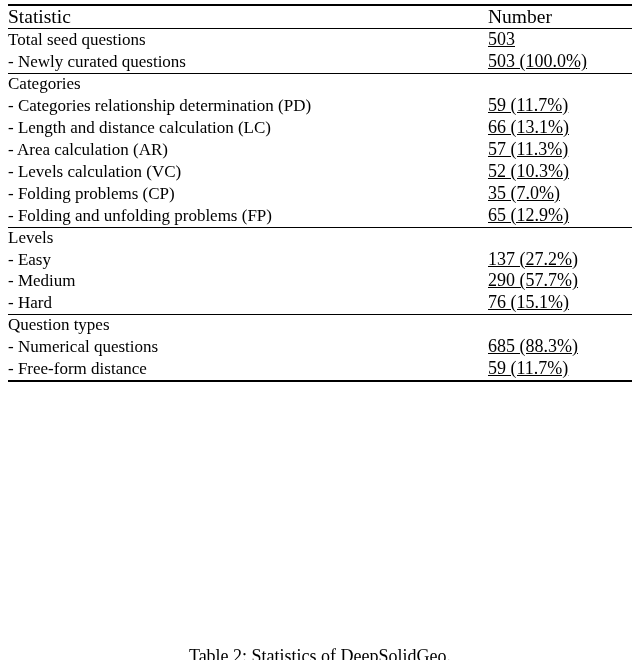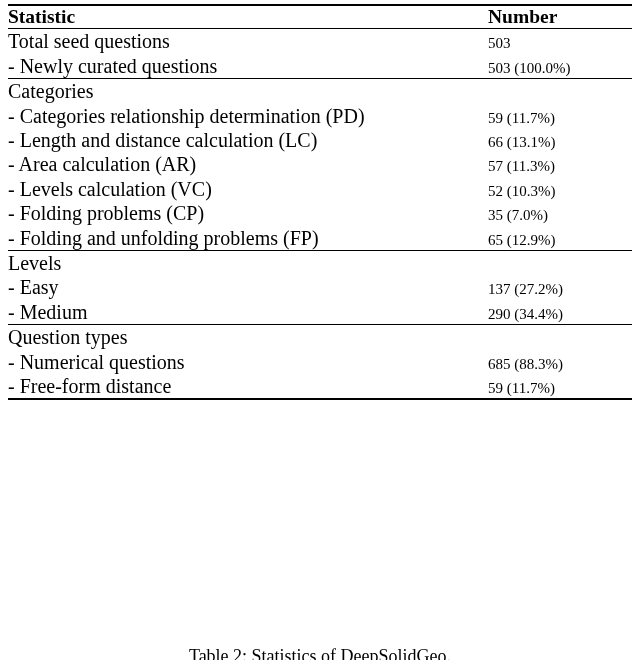--- a/index.html
+++ b/index.html
@@ -39,36 +39,37 @@
     border-top: 2.2px solid #000;
   }
   .rule-mid td {
     border-top: 1.1px solid #000;
   }
   .rule-bottom td {
     border-top: 2.2px solid #000;
   }
 
   .hdr-cell {
-    font-weight: bold;
+    font-weight: normal;
     font-size: 19.5px;
     padding: 5px 0 5px 4px;
     line-height: 1.15;
   }
   .cell {
-    font-size: 20px;
+    font-size: 17px;
     line-height: 1.22;
     padding: 3px 0 3px 4px;
     white-space: nowrap;
   }
   .cell-num {
-    font-size: 15px;
+    font-size: 18px;
     line-height: 1.22;
     padding: 3px 0 3px 0;
     white-space: nowrap;
+    text-decoration: underline;
   }
   .group-head {
     padding-top: 8px;
   }
   .pad-after {
     padding-bottom: 7px;
   }
   .caption {
     position: absolute;
     left: 0;
@@ -141,21 +142,25 @@
       <tr class="rule-mid">
         <td class="cell group-head">Levels</td>
         <td class="cell-num group-head"></td>
       </tr>
       <tr>
         <td class="cell">- Easy</td>
         <td class="cell-num">137 (27.2%)</td>
       </tr>
       <tr>
         <td class="cell">- Medium</td>
-        <td class="cell-num">290 (34.4%)</td>
+        <td class="cell-num">290 (57.7%)</td>
+      </tr>
+      <tr>
+        <td class="cell pad-after">- Hard</td>
+        <td class="cell-num pad-after">76 (15.1%)</td>
       </tr>
 
       <tr class="rule-mid">
         <td class="cell group-head">Question types</td>
         <td class="cell-num group-head"></td>
       </tr>
       <tr>
         <td class="cell">- Numerical questions</td>
         <td class="cell-num">685 (88.3%)</td>
       </tr>

